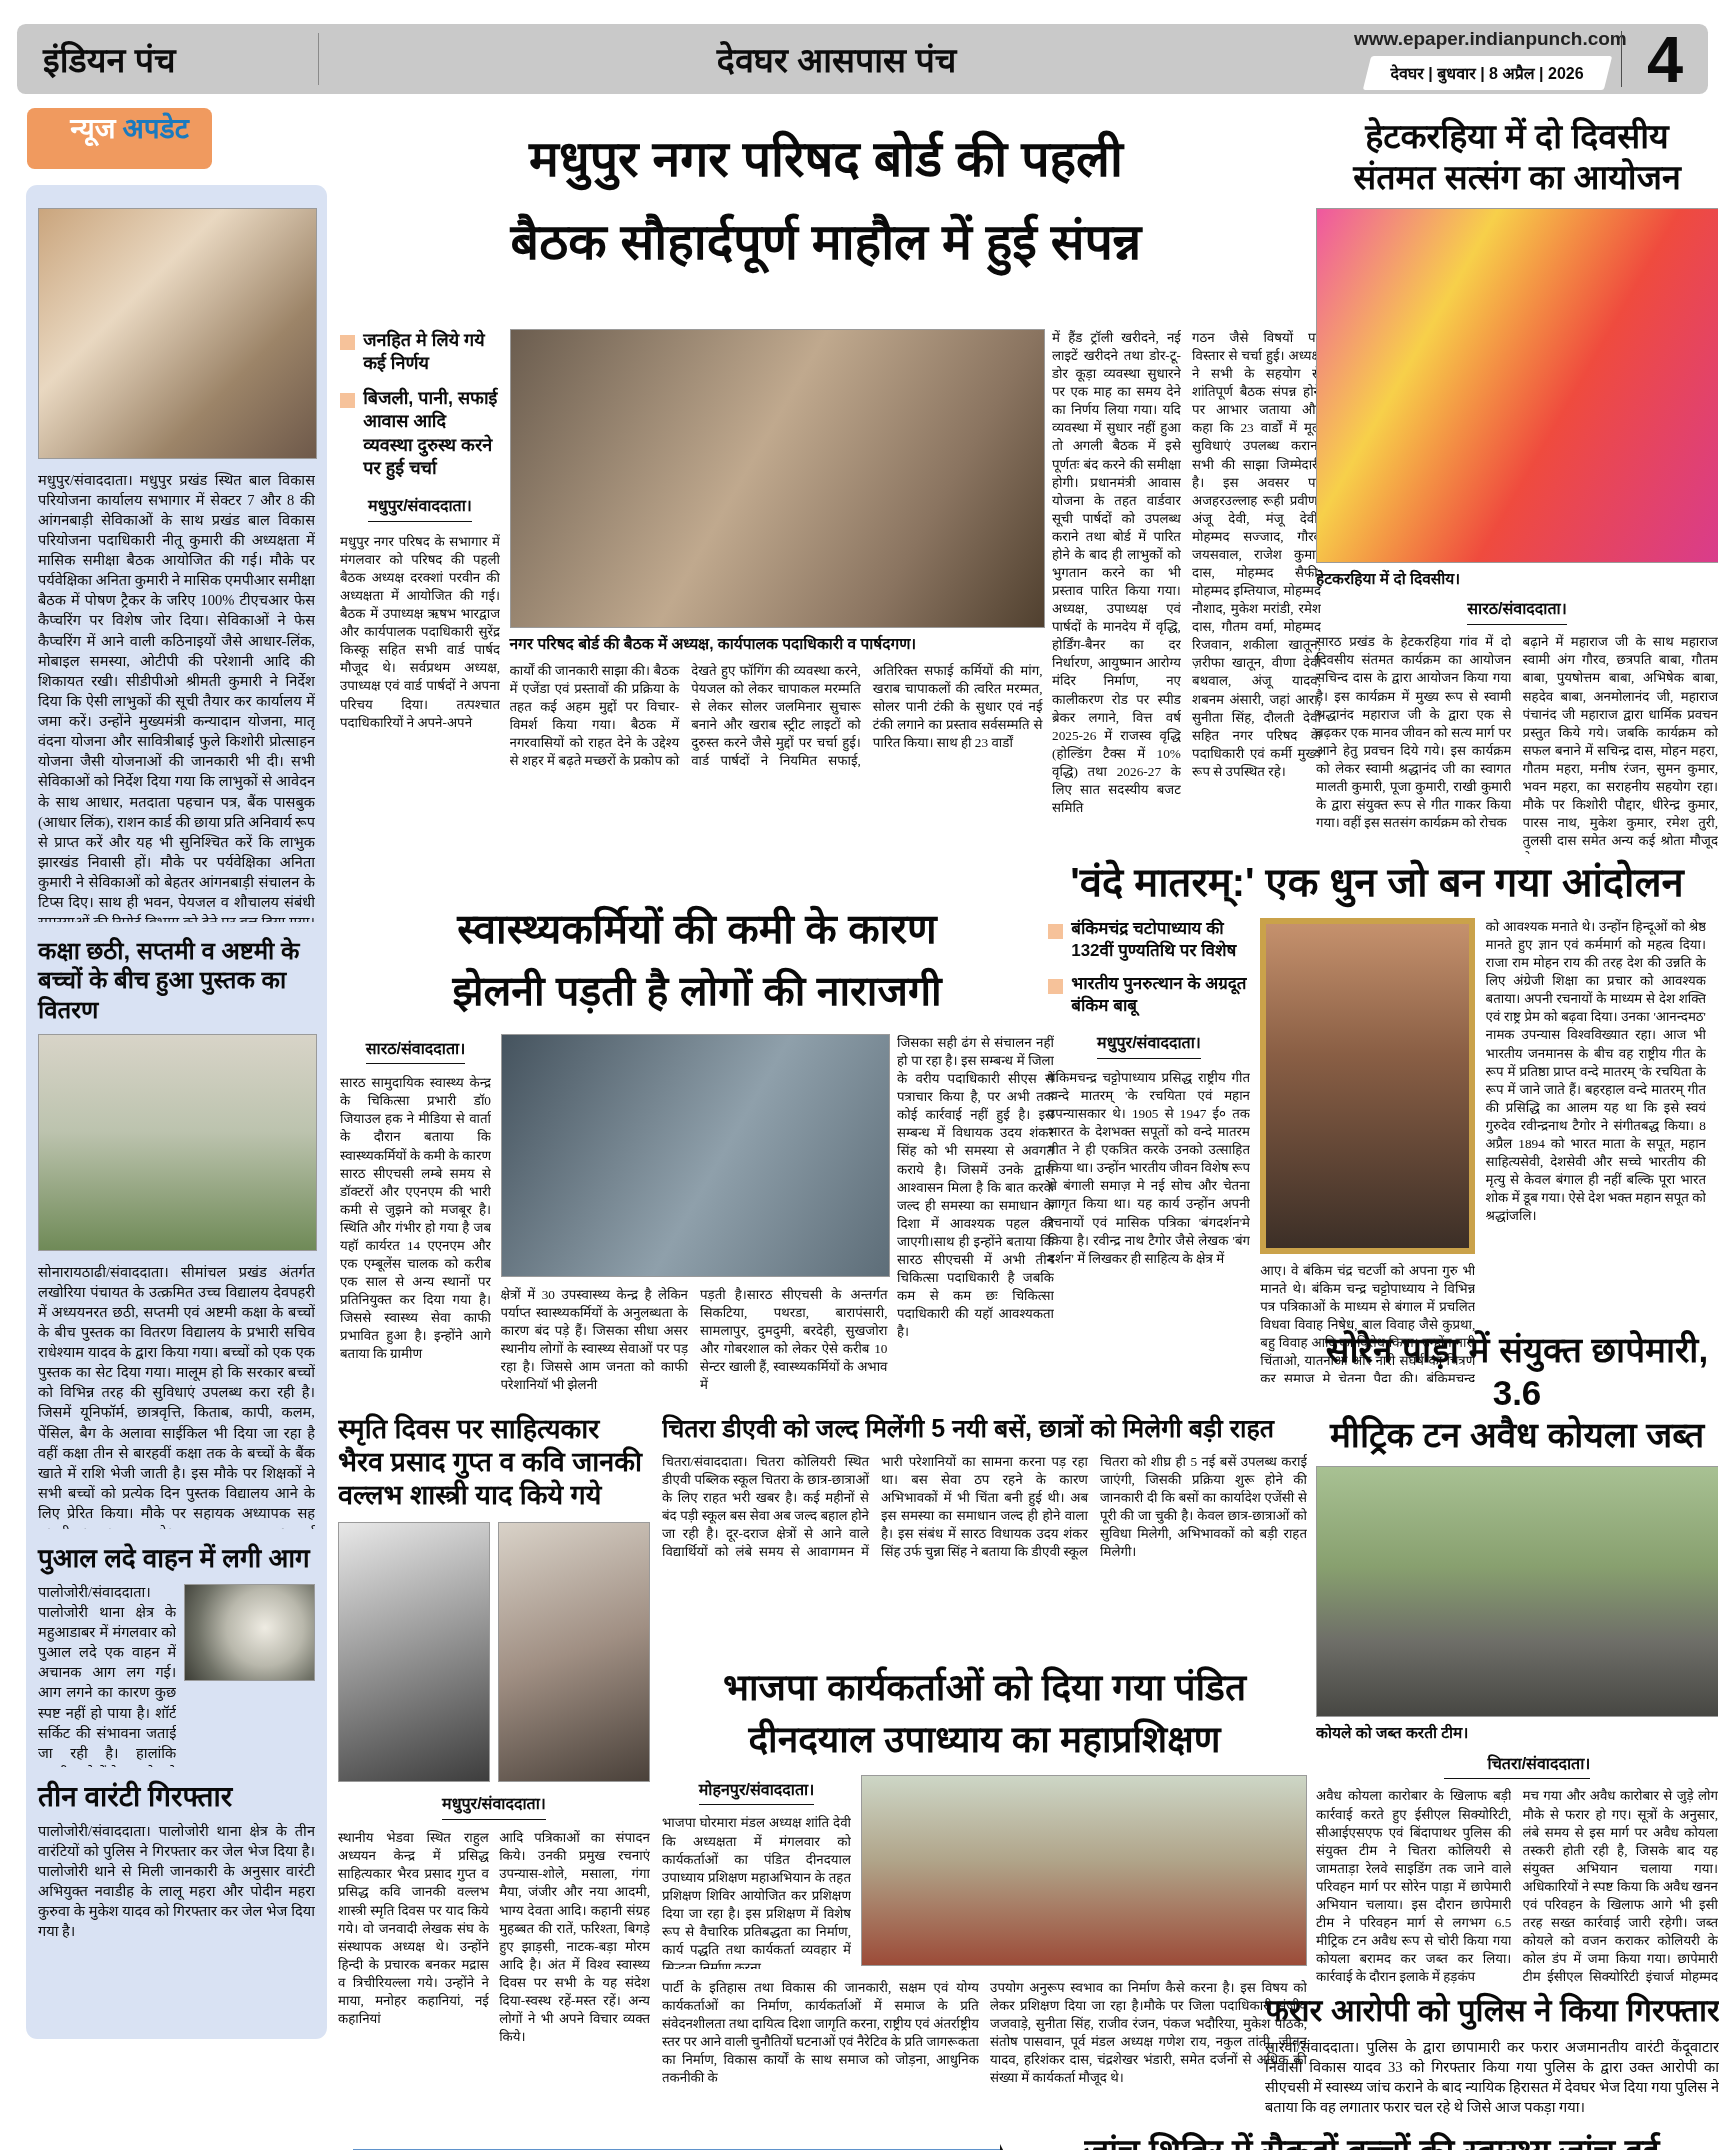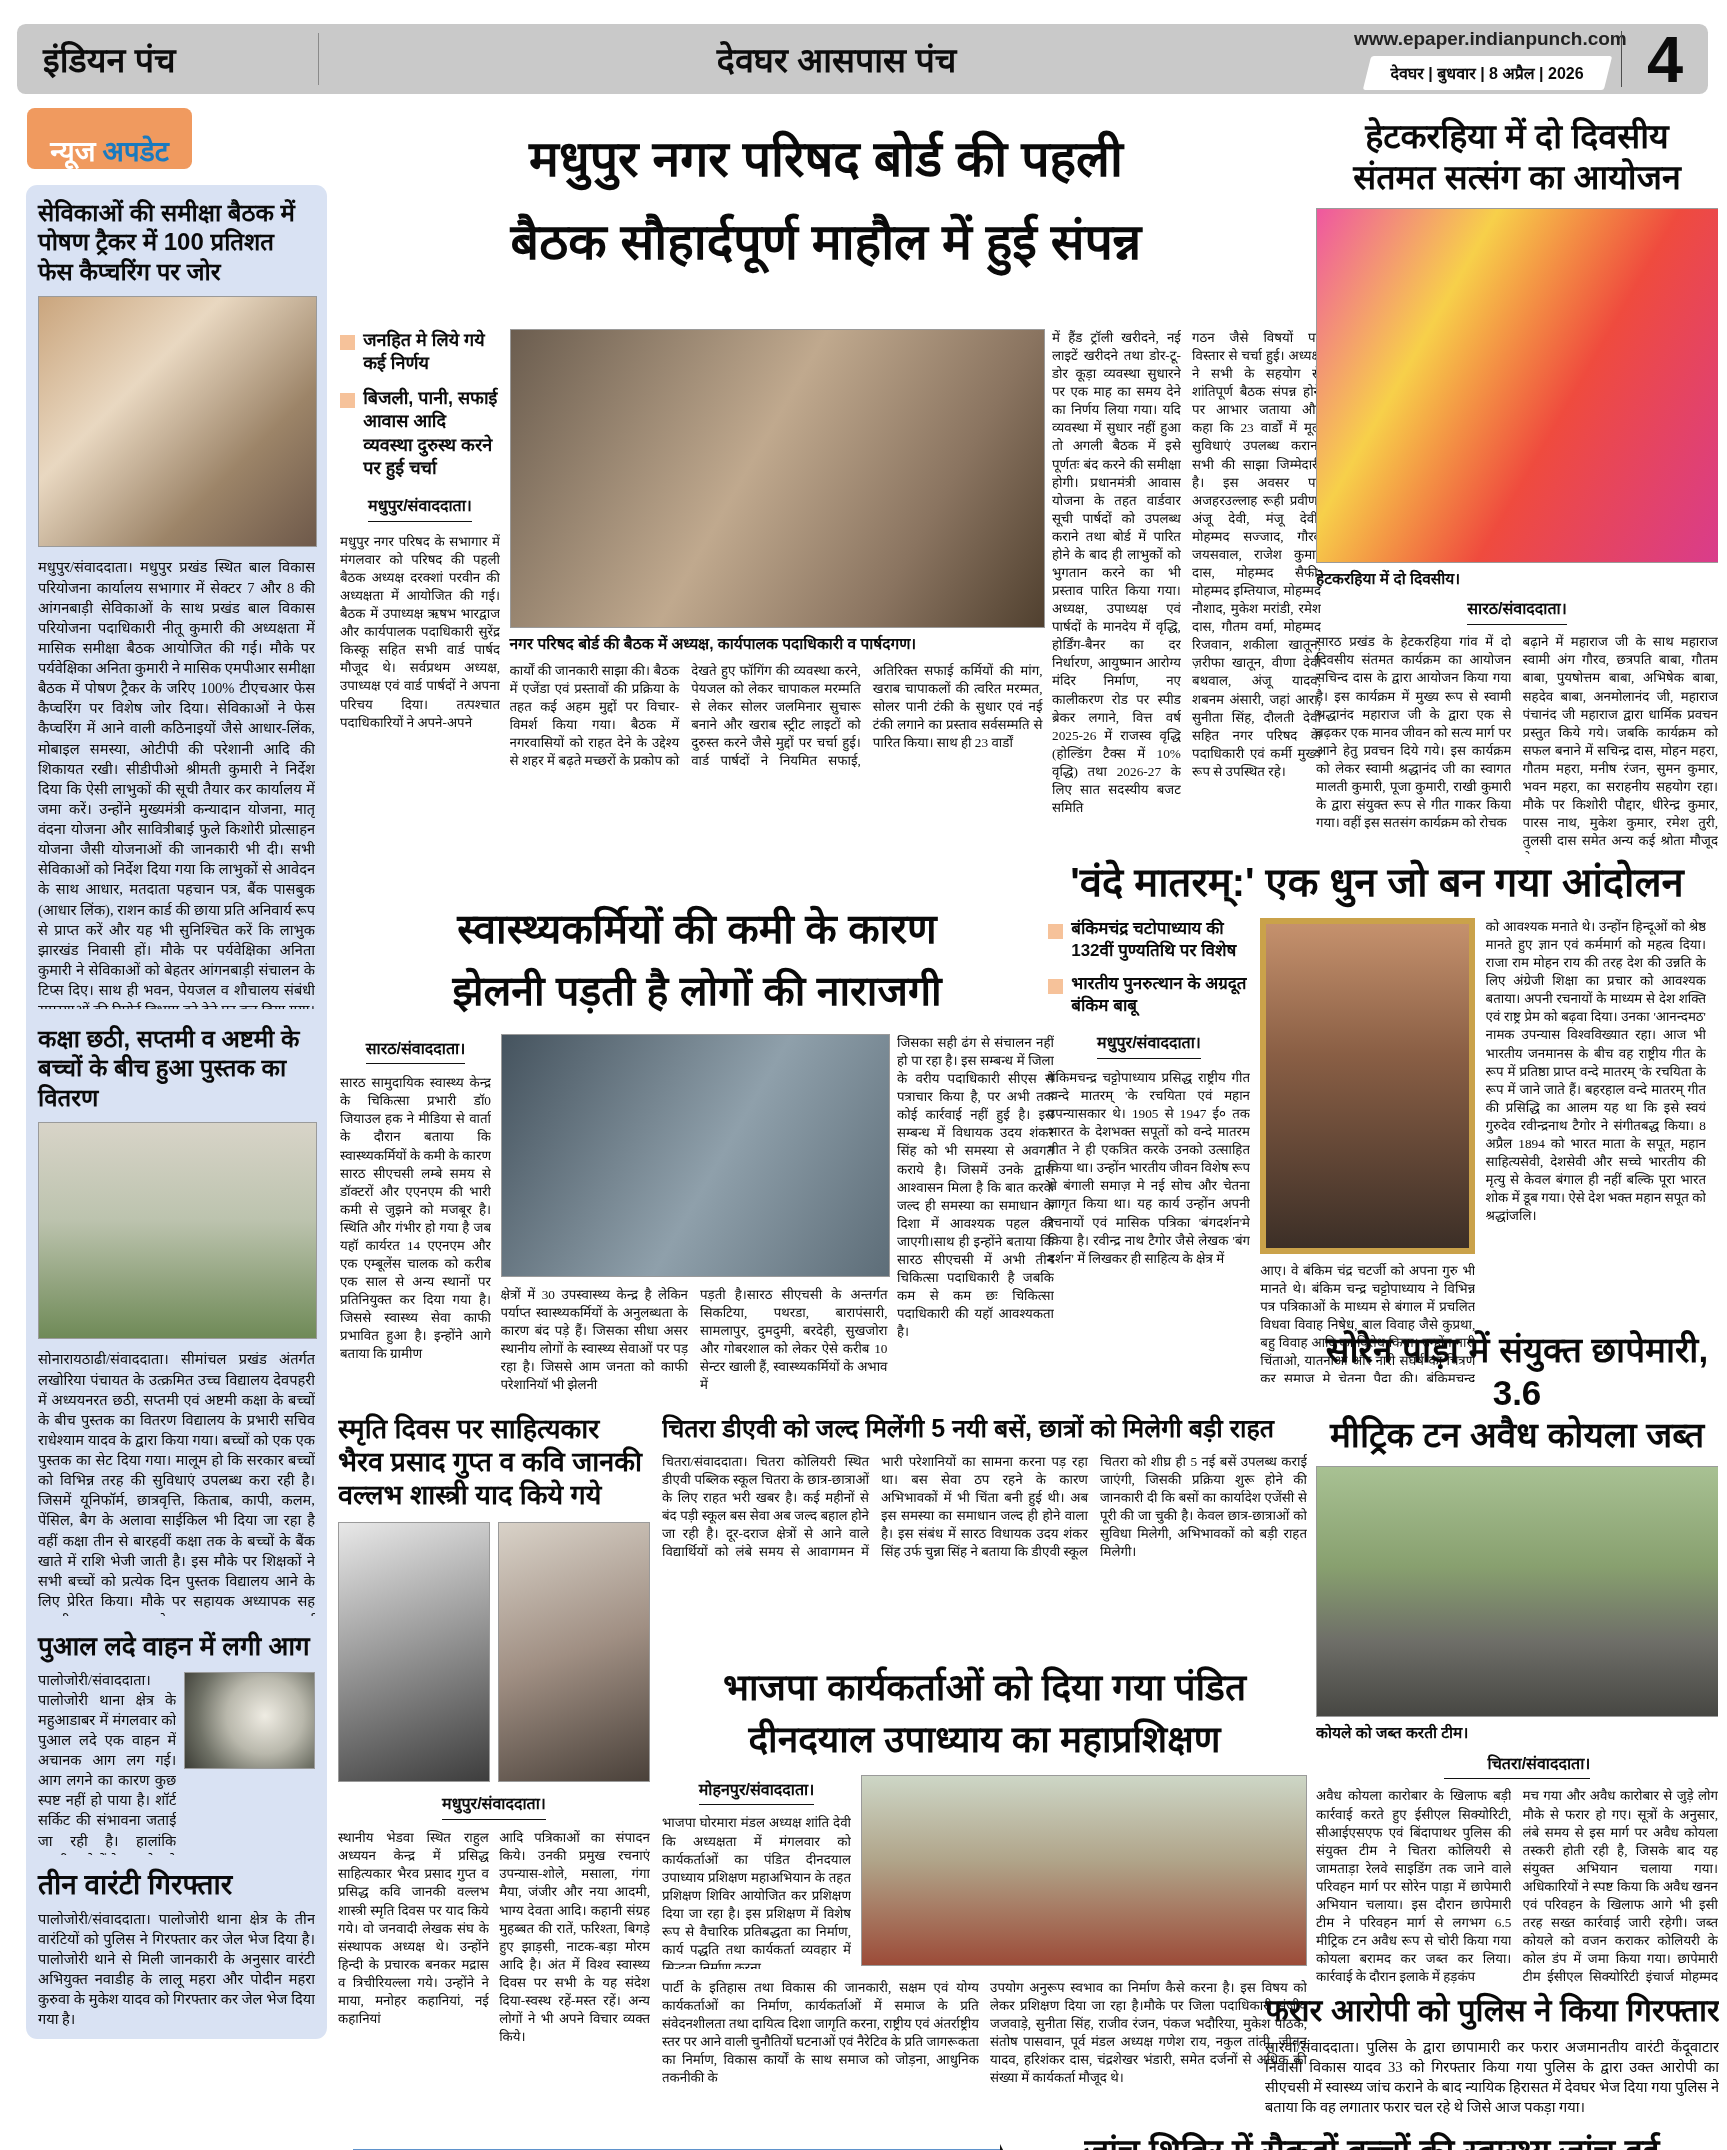--- a/index.html
+++ b/index.html
@@ -17,22 +17,22 @@
   #mast-right{width:267px;text-align:center;}
   #mast-url{font-family:"Liberation Sans",sans-serif;font-size:19px;font-weight:bold;color:#222;}
   #mast-datebox{margin:6px auto 0;width:232px;background:#ffffff;transform:skewX(-14deg);
                 padding:6px 4.3px;border-radius:2.6px;}
   #mast-datebox span{display:block;transform:skewX(14deg);font-family:"Liberation Sans",sans-serif;
                      font-size:16px;font-weight:bold;}
   #mast-pagenum{width:86px;border-left:1.7px solid #4d4d4d;height:56px;display:flex;align-items:center;
                 justify-content:center;font-family:"Liberation Sans",sans-serif;font-size:65px;font-weight:bold;}
   
   #news-badge{left:27px;top:108px;width:165px;height:61px;background:#f09a5f;border-radius:7.7px;
-              display:flex;align-items:flex-end;justify-content:center;gap:7px;
-              font-family:"Liberation Sans",sans-serif;font-weight:bold;font-size:28px;}
+              display:flex;align-items:flex-start;justify-content:center;gap:7px;
+              font-family:"Liberation Sans",sans-serif;font-weight:bold;font-size:28px;padding-left:20px;}
   #news-badge .w1{color:#ffffff;}
   #news-badge .w2{color:#1a7abf;}
   
   .panel{background:#d9e2f3;border-radius:11.2px;}
   .hl{font-family:"Liberation Sans",sans-serif;font-weight:bold;line-height:1.22;color:#0a0a0a;}
   .hl-center{text-align:center;}
   .byline{font-family:"Liberation Sans",sans-serif;font-weight:bold;font-size:16px;text-align:center;
           padding:2.6px 0 4.3px;border-bottom:1.7px solid #111;width:max-content;margin:0 auto;}
   .body{font-size:14.6px;line-height:1.38;text-align:justify;}
   .body-sm{font-size:13.3px;line-height:1.36;text-align:justify;}
@@ -76,21 +76,20 @@
     </div>
     <div id="mast-pagenum">4</div>
   </div>
 
   <div id="news-badge" class="abs">
     <span class="w1">न्यूज</span>
     <span class="w2">अपडेट</span>
   </div>
 
   <div class="abs panel ovh tight" style="left:26px;top:185px;width:301px;height:1854px;padding:13px 12px;box-sizing:border-box;">
-    <div class="hl" style="font-size:24px;">सेविकाओं की समीक्षा बैठक में पोषण ट्रैकर में 100 प्रतिशत फेस कैप्चरिंग पर जोर</div>
     <div class="ph ph-meeting" style="width:100%;height:249px;margin:10.3px 0;"></div>
     <div class="body ovh" style="max-height:452px;">मधुपुर/संवाददाता। मधुपुर प्रखंड स्थित बाल विकास परियोजना कार्यालय सभागार में सेक्टर 7 और 8 की आंगनबाड़ी सेविकाओं के साथ प्रखंड बाल विकास परियोजना पदाधिकारी नीतू कुमारी की अध्यक्षता में मासिक समीक्षा बैठक आयोजित की गई। मौके पर पर्यवेक्षिका अनिता कुमारी ने मासिक एमपीआर समीक्षा बैठक में पोषण ट्रैकर के जरिए 100% टीएचआर फेस कैप्चरिंग पर विशेष जोर दिया। सेविकाओं ने फेस कैप्चरिंग में आने वाली कठिनाइयों जैसे आधार-लिंक, मोबाइल समस्या, ओटीपी की परेशानी आदि की शिकायत रखी। सीडीपीओ श्रीमती कुमारी ने निर्देश दिया कि ऐसी लाभुकों की सूची तैयार कर कार्यालय में जमा करें। उन्होंने मुख्यमंत्री कन्यादान योजना, मातृ वंदना योजना और सावित्रीबाई फुले किशोरी प्रोत्साहन योजना जैसी योजनाओं की जानकारी भी दी। सभी सेविकाओं को निर्देश दिया गया कि लाभुकों से आवेदन के साथ आधार, मतदाता पहचान पत्र, बैंक पासबुक (आधार लिंक), राशन कार्ड की छाया प्रति अनिवार्य रूप से प्राप्त करें और यह भी सुनिश्चित करें कि लाभुक झारखंड निवासी हों। मौके पर पर्यवेक्षिका अनिता कुमारी ने सेविकाओं को बेहतर आंगनबाड़ी संचालन के टिप्स दिए। साथ ही भवन, पेयजल व शौचालय संबंधी समस्याओं की रिपोर्ट विभाग को देने पर बल दिया गया। सेविकाओं को समय पर केंद्र खोलने, स्वच्छता बनाए रखने और बच्चों की उपस्थिति बढ़ाने के निर्देश भी दिए गए। बैठक में प्रधान सहायक प्रकाश दास कंप्यूटर ऑपरेटर टिंकू दास, अशोक मांझी, समेत सैकड़ों सेविकाएं उपस्थित थीं।</div>
 
     <div class="hl" style="font-size:24px;margin-top:14.6px;">कक्षा छठी, सप्तमी व अष्टमी के बच्चों के बीच हुआ पुस्तक का वितरण</div>
     <div class="ph ph-school" style="width:100%;height:215px;margin:10.3px 0;"></div>
     <div class="body ovh" style="max-height:267px;">सोनारायठाढी/संवाददाता। सीमांचल प्रखंड अंतर्गत लखोरिया पंचायत के उत्क्रमित उच्च विद्यालय देवपहरी में अध्ययनरत छठी, सप्तमी एवं अष्टमी कक्षा के बच्चों के बीच पुस्तक का वितरण विद्यालय के प्रभारी सचिव राधेश्याम यादव के द्वारा किया गया। बच्चों को एक एक पुस्तक का सेट दिया गया। मालूम हो कि सरकार बच्चों को विभिन्न तरह की सुविधाएं उपलब्ध करा रही है। जिसमें यूनिफॉर्म, छात्रवृत्ति, किताब, कापी, कलम, पेंसिल, बैग के अलावा साईकिल भी दिया जा रहा है वहीं कक्षा तीन से बारहवीं कक्षा तक के बच्चों के बैंक खाते में राशि भेजी जाती है। इस मौके पर शिक्षकों ने सभी बच्चों को प्रत्येक दिन पुस्तक विद्यालय आने के लिए प्रेरित किया। मौके पर सहायक अध्यापक सह प्रभारी प्रधानाध्यापक राधेश्याम यादव, सहायक आचार्य श्रीकांत वर्मा, सुरेन्द्र कुमार यादव, सहायक अध्यापक चेतन कुमार पंडित समेत बच्चे उपस्थित थे।</div>
 
     <div class="hl" style="font-size:26px;margin-top:14.6px;">पुआल लदे वाहन में लगी आग</div>
     <div style="margin-top:6.9px;">
       <div class="ph ph-fire" style="float:right;width:129px;height:95px;margin:2.6px 0 4.3px 7.7px;"></div>

